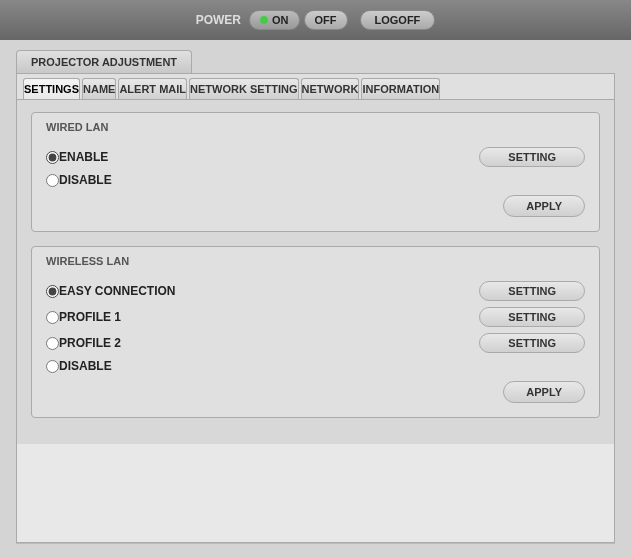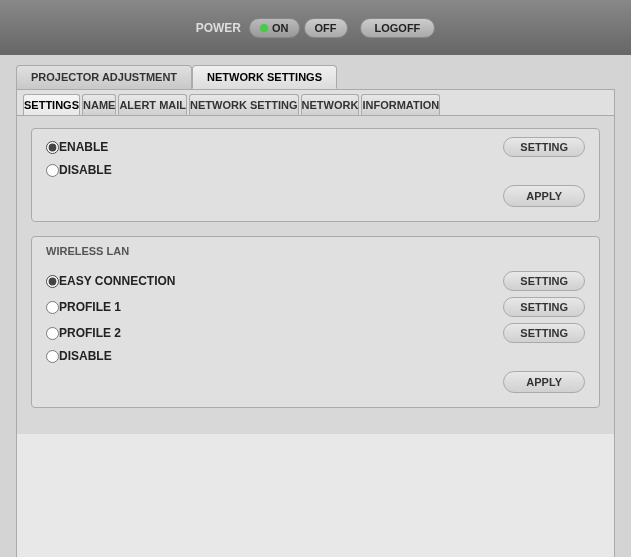--- a/index.html
+++ b/index.html
@@ -8,21 +8,21 @@
       font-size: 12px;
       background: #d4d4d4;
       width: 631px;
       min-height: 557px;
       color: #000;
     }
 
     
     .power-bar {
       background: linear-gradient(to bottom, #888, #666);
-      height: 55px;
+      height: 40px;
       display: flex;
       align-items: center;
       justify-content: center;
       gap: 4px;
       padding: 16px 20px;
     }
     .power-label {
       color: #ddd;
       font-size: 12px;
       font-weight: bold;
@@ -169,21 +169,21 @@
       height: 13px;
       cursor: pointer;
       accent-color: #444;
     }
 
     
     .setting-btn {
       background: linear-gradient(to bottom, #e8e8e8, #d0d0d0);
       border: 1px solid #aaa;
       border-radius: 12px;
-      padding: 3px 16px;
+      padding: 3px 28px;
       font-size: 11px;
       font-weight: bold;
       color: #333;
       cursor: pointer;
       min-width: 80px;
       text-align: center;
     }
 
     
     .apply-row {
@@ -232,23 +232,20 @@
     <span>LOGOFF</span>
   </button>
 </div>
 
 <div class="main">
 
   <div class="top-tabs">
     <div class="top-tab">
       <span>PROJECTOR ADJUSTMENT</span>
     </div>
-    <div class="top-tab active">
-      <span>NETWORK SETTINGS</span>
-    </div>
   </div>
 
   <div class="content-panel">
 
     <div class="sub-tabs">
       <div class="sub-tab active">
         <span>SETTINGS</span>
       </div>
       <div class="sub-tab">
         <span>NAME</span>
@@ -263,20 +260,21 @@
         <span>NETWORK</span>
       </div>
       <div class="sub-tab">
         <span>INFORMATION</span>
       </div>
     </div>
 
     <div class="panel-body">
 
       <div class="section-box">
+        <div class="section-title">WIRED LAN</div>
 
         <div class="radio-row">
           <label class="radio-label">
             <input type="radio" class="radio-input" name="wiredlan" checked="" style="">
             <span>ENABLE</span>
           </label>
           <button class="setting-btn">
             <span>SETTING</span>
           </button>
         </div>

